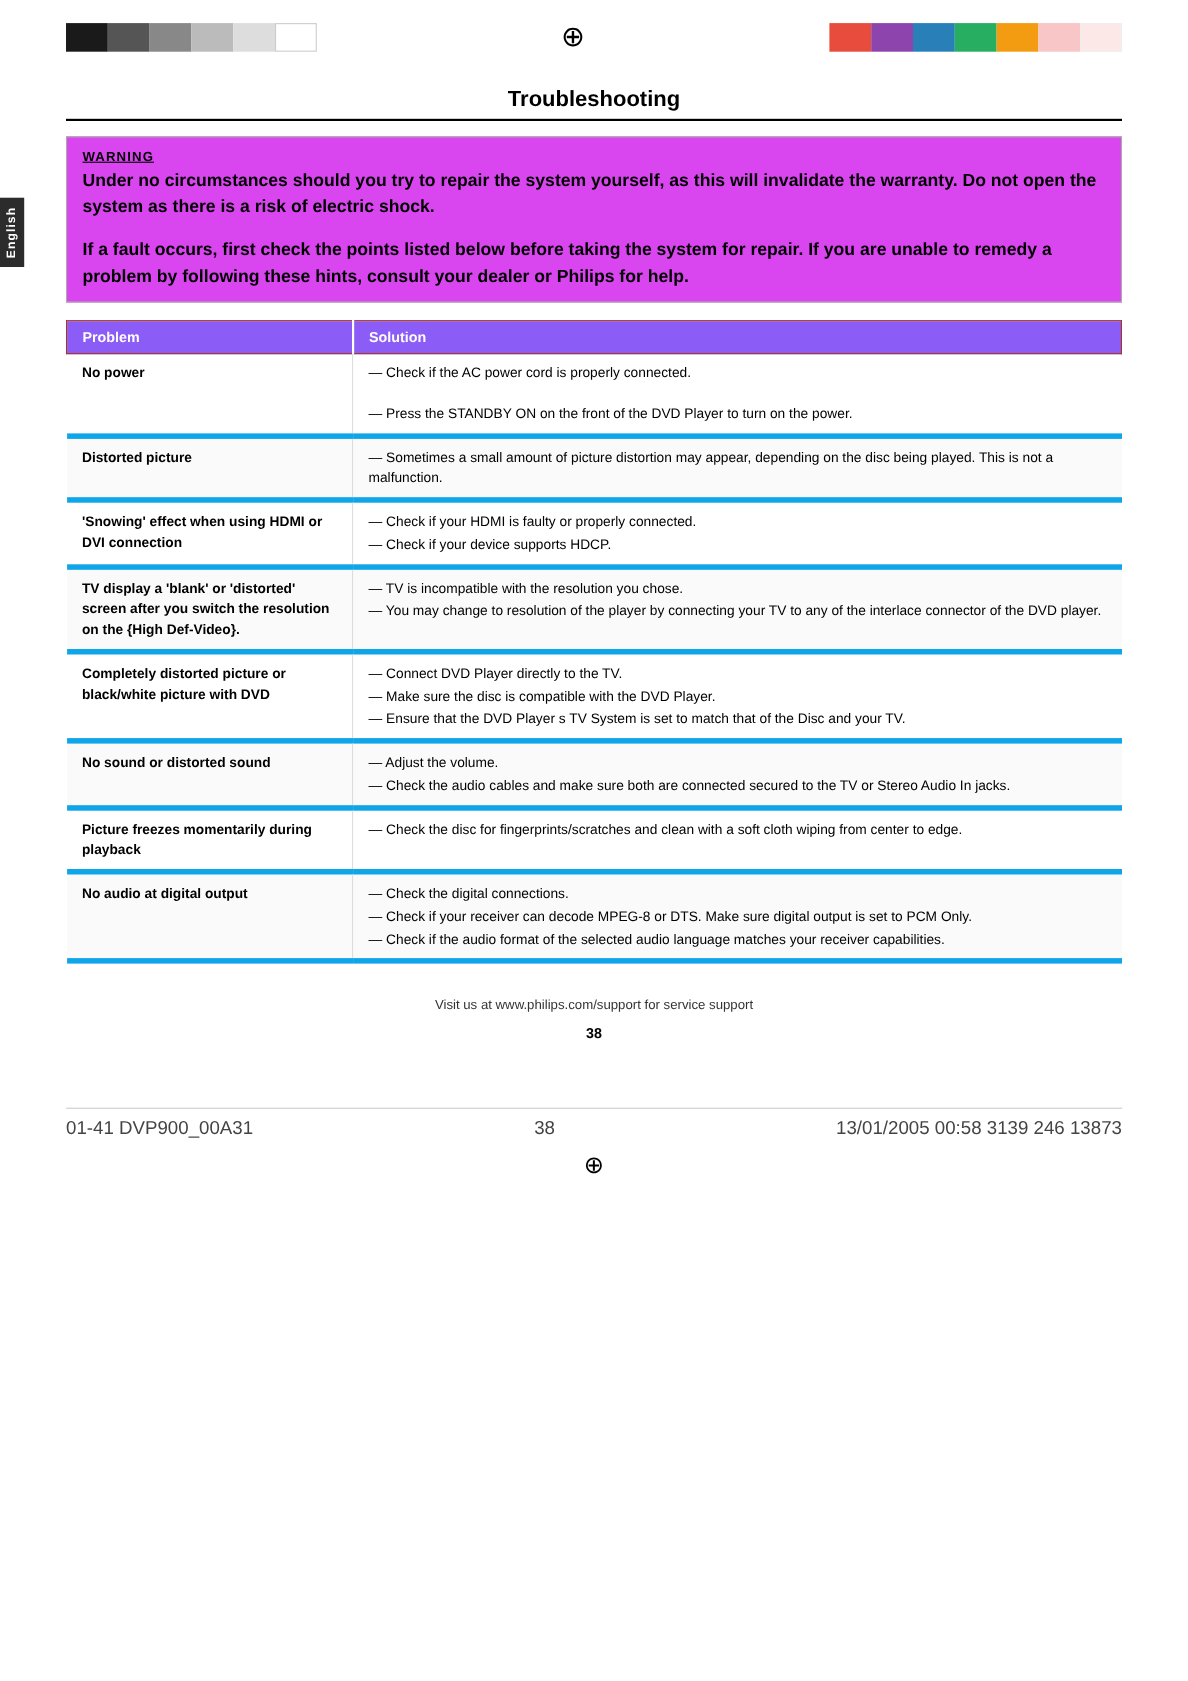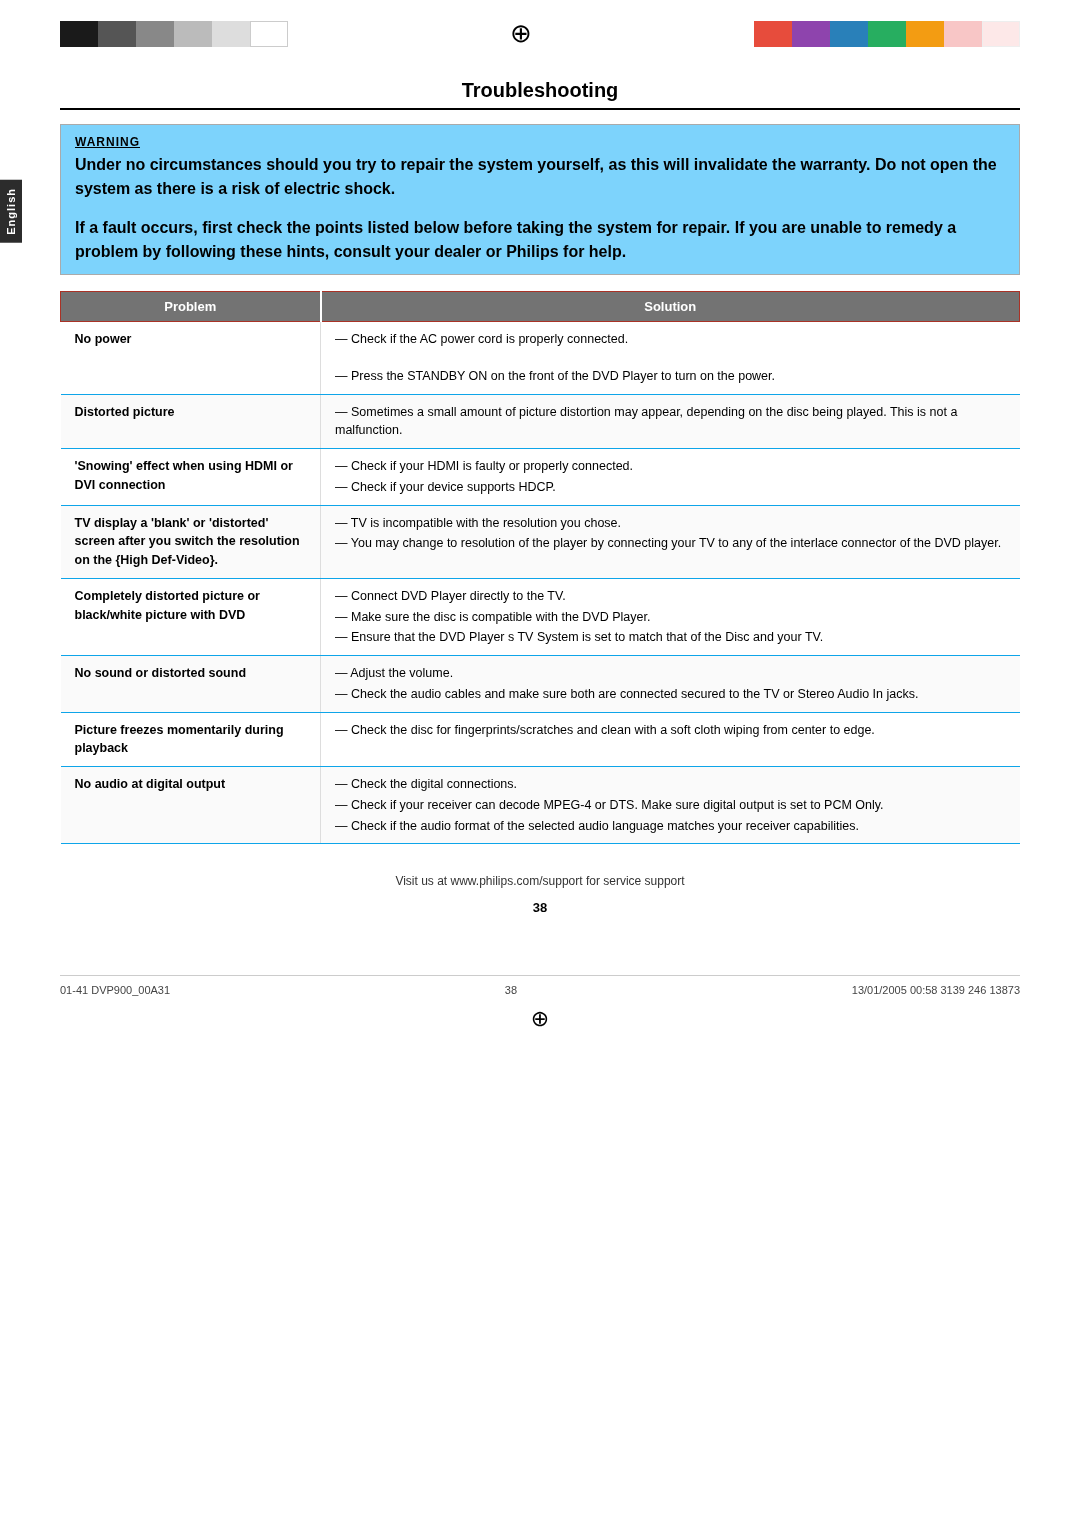--- a/index.html
+++ b/index.html
@@ -71,21 +71,21 @@
     }
     .title-underline {
       border: none;
       border-top: 2px solid #000;
       margin-bottom: 14px;
     }
 
     
     .warning-box {
       border: 1px solid #aaa;
-      background: #7dd3fc;
+      background: #d946ef;
       padding: 10px 14px;
       margin-bottom: 16px;
     }
     .warning-title {
       font-weight: bold;
       font-size: 12px;
       margin-bottom: 4px;
       text-decoration: underline;
       letter-spacing: 1px;
     }
@@ -97,35 +97,35 @@
       font-weight: bold;
     }
 
     
     .trouble-table {
       width: 100%;
       border-collapse: collapse;
       margin-top: 4px;
     }
     .trouble-table thead tr th {
-      background: #737373;
+      background: #8b5cf6;
       color: #fff;
       font-weight: bold;
       font-size: 13px;
       padding: 7px 14px;
-      text-align: center;
+      text-align: left;
       border: 1px solid #a93226;
     }
     .trouble-table thead tr th.solution-col {
       border-left: 2px solid #fff;
     }
     .trouble-table tbody tr td {
       padding: 8px 14px;
       vertical-align: top;
-      border-bottom: 1px solid #0ea5e9;
+      border-bottom: 5px solid #0ea5e9;
       font-size: 12.5px;
       line-height: 1.5;
     }
     .trouble-table tbody tr td.problem-col {
       font-weight: bold;
       width: 260px;
       border-right: 1px solid #ddd;
     }
     .trouble-table tbody tr td.solution-col {
       width: auto;
@@ -138,21 +138,21 @@
     .footer {
       margin-top: 30px;
       text-align: center;
       font-size: 12px;
       color: #333;
     }
     .footer-bottom {
       display: flex;
       justify-content: space-between;
       margin-top: 60px;
-      font-size: 11px;
+      font-size: 17px;
       color: #444;
       border-top: 1px solid #ccc;
       padding-top: 8px;
     }
     .page-number {
       font-size: 13px;
       font-weight: bold;
       margin-top: 8px;
     }
 
@@ -261,21 +261,21 @@
         <tr>
           <td class="problem-col">Picture freezes momentarily during playback</td>
           <td class="solution-col">
             <div>— Check the disc for fingerprints/scratches and clean with a soft cloth wiping from center to edge.</div>
           </td>
         </tr>
         <tr>
           <td class="problem-col">No audio at digital output</td>
           <td class="solution-col">
             <div>— Check the digital connections.</div>
-            <div style="margin-top: 2px;">— Check if your receiver can decode MPEG-4 or DTS. Make sure digital output is set to PCM Only.</div>
+            <div style="margin-top: 2px;">— Check if your receiver can decode MPEG-8 or DTS. Make sure digital output is set to PCM Only.</div>
             <div style="margin-top: 2px;">— Check if the audio format of the selected audio language matches your receiver capabilities.</div>
           </td>
         </tr>
       </tbody>
   </table>
 
   <div class="footer">
     <span>Visit us at www.philips.com/support for service support</span>
   </div>
 

